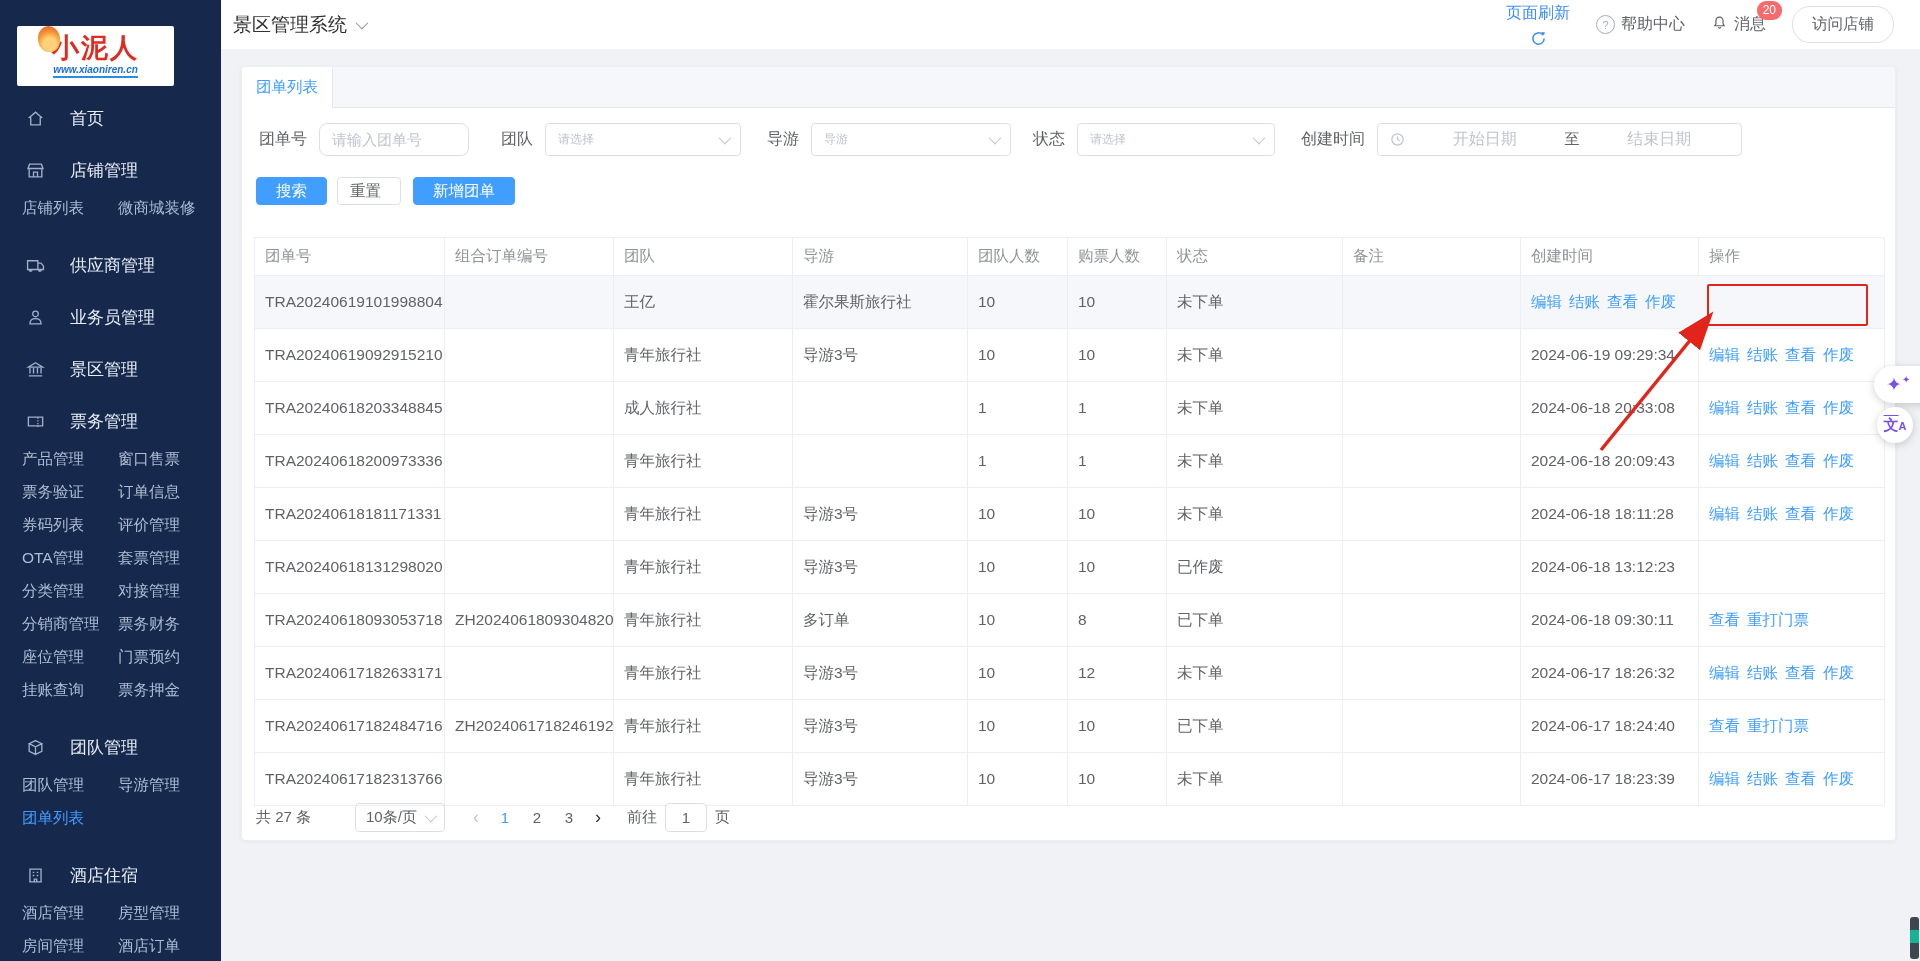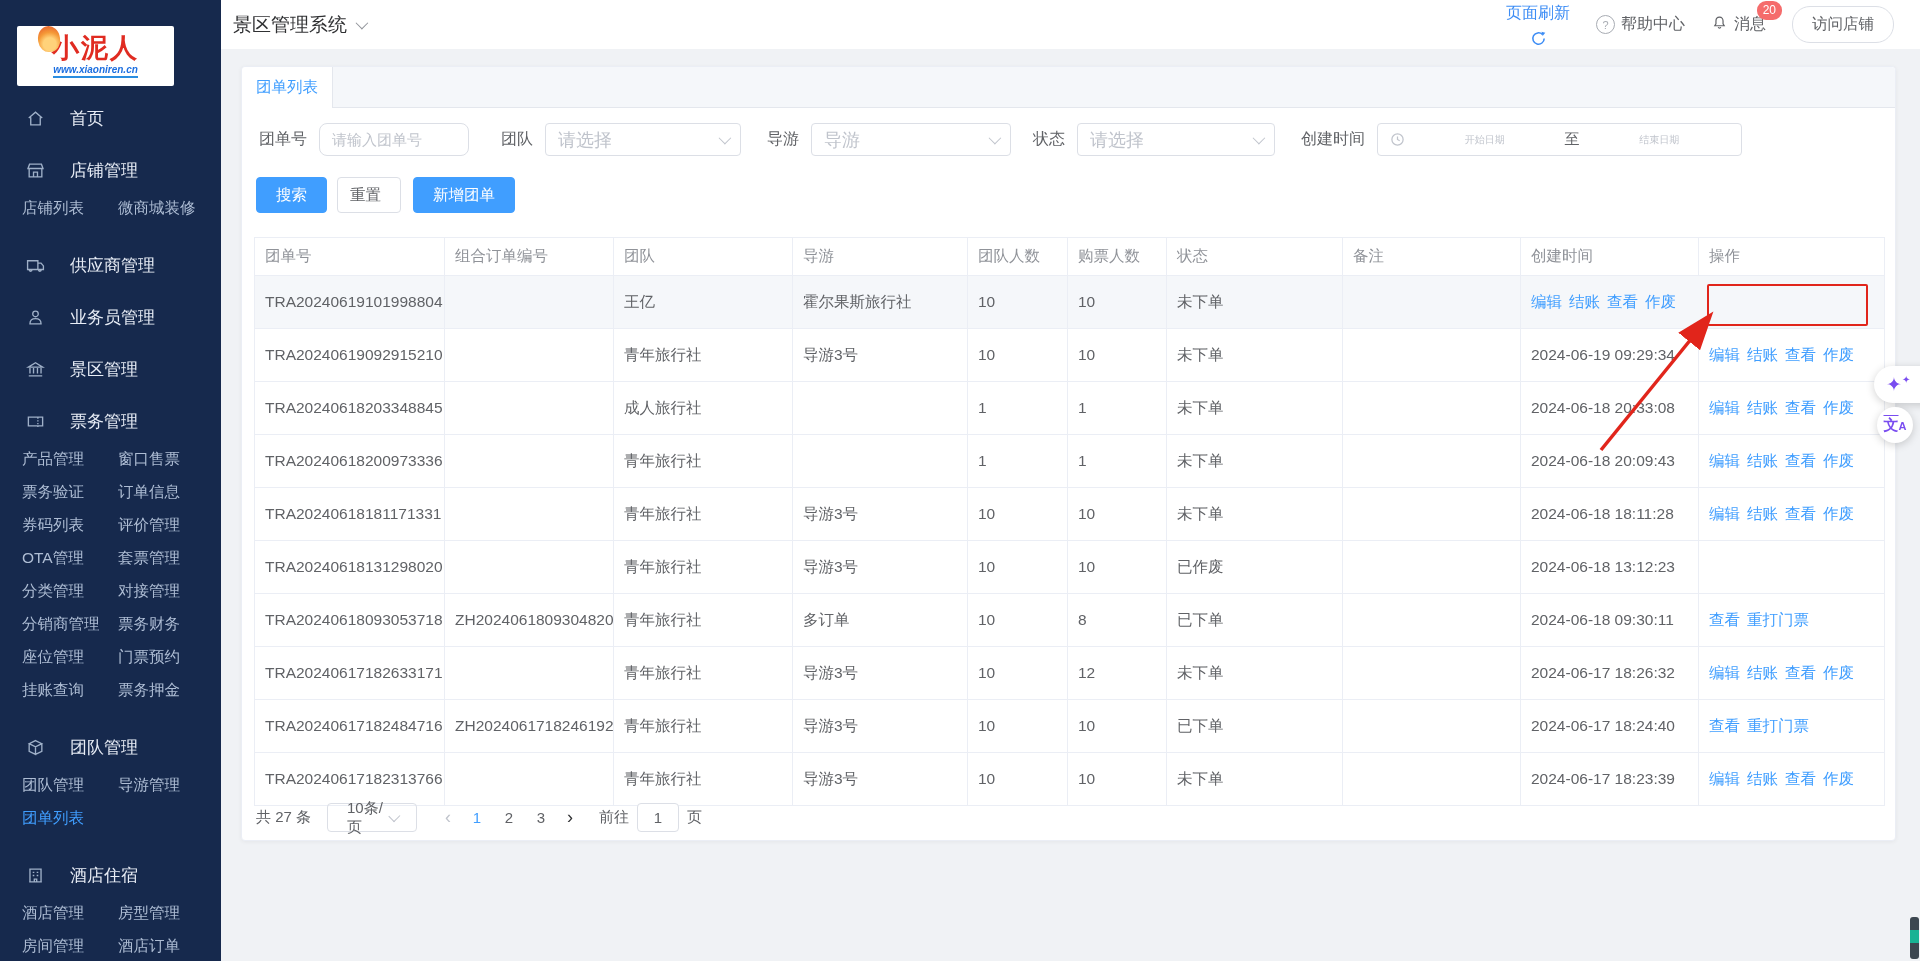--- a/index.html
+++ b/index.html
@@ -50,53 +50,53 @@
 
   
   .filters{position:absolute;left:17px;top:56px;display:flex;align-items:center;font-size:16px;color:#606266;white-space:nowrap;}
   .f-label{margin-right:12px;}
   .f-input{height:33px;border:1px solid #dcdfe6;border-radius:8px;box-sizing:border-box;
     font-size:15px;color:#606266;padding:0 12px;outline:none;background:#fff;
     font-family:"Liberation Sans","DejaVu Sans",sans-serif;}
   .f-input::placeholder{color:#c0c4cc;}
   .f-select{height:33px;border:1px solid #dcdfe6;border-radius:4px;box-sizing:border-box;background:#fff;
     display:flex;align-items:center;justify-content:space-between;padding:0 12px;cursor:pointer;}
-  .f-select .ph{color:#c0c4cc;font-size:18px;}
+  .f-select .ph{color:#c0c4cc;font-size:12px;}
   .sel-chev{width:8px;height:8px;border-right:1.4px solid #c0c4cc;border-bottom:1.4px solid #c0c4cc;
     transform:rotate(45deg) translateY(-2px);}
   .date-range{width:365px;height:33px;border:1px solid #dcdfe6;border-radius:4px;box-sizing:border-box;background:#fff;
     display:flex;align-items:center;padding:0 12px;gap:10px;cursor:pointer;}
   .date-range svg{width:15px;height:15px;color:#c0c4cc;flex:0 0 auto;}
-  .dr-ph{color:#c0c4cc;font-size:10px;flex:1;text-align:center;}
+  .dr-ph{color:#c0c4cc;font-size:16px;flex:1;text-align:center;}
   .dr-sep{color:#606266;font-size:15px;}
 
   
   .btn-row{position:absolute;left:14px;top:110px;display:flex;align-items:center;}
-  .btn{height:36px;border-radius:4px;font-size:15.5px;display:flex;align-items:center;justify-content:center;
+  .btn{height:28px;border-radius:4px;font-size:15.5px;display:flex;align-items:center;justify-content:center;
     cursor:pointer;box-sizing:border-box;padding:0 19px;}
   .btn-primary{background:#409EFF;color:#fff;border:1px solid #409EFF;}
   .btn-plain{background:#fff;color:#606266;border:1px solid #dcdfe6;margin-left:10px;padding-left:12px;}
   .btn-add{margin-left:12px;}
 
   
   .table{position:absolute;left:12px;top:170px;width:1631px;border:1px solid #ebeef5;border-bottom:none;box-sizing:border-box;font-size:15.5px;}
   .tr{display:grid;grid-template-columns:190px 169px 179px 175px 100px 99px 176px 178px 178px 179px;border-bottom:1px solid #ebeef5;}
   .tr.head{height:37px;color:#909399;}
   .tr.body-row{height:52px;color:#606266;}
   .tr.hovered{background:#f5f7fa;}
   .td,.th{display:flex;align-items:center;padding:0 10px;border-right:1px solid #ebeef5;overflow:hidden;white-space:nowrap;box-sizing:border-box;}
   .td:last-child,.th:last-child{border-right:none;}
   .link{color:#409EFF;cursor:pointer;margin-right:7px;}
   .link:last-child{margin-right:0;}
 
   
   .pagination{position:absolute;left:14px;top:736px;display:flex;align-items:center;font-size:15px;color:#606266;}
   .pg-total{margin-right:16px;}
   .pg-size{width:90px;height:29px;border:1px solid #dcdfe6;border-radius:4px;display:flex;align-items:center;
-    justify-content:space-between;padding:0 19px;box-sizing:border-box;color:#606266;cursor:pointer;margin-right:18px;}
+    justify-content:space-between;padding:0 10px;box-sizing:border-box;color:#606266;cursor:pointer;margin-right:18px;margin-left:28px;}
   .pg-arrow{font-size:18px;padding:0 10px;cursor:pointer;color:#303133;}
   .pg-arrow.disabled{color:#c0c4cc;}
   .pg-num{min-width:28px;text-align:center;cursor:pointer;padding:4px 2px;color:#606266;}
   .pg-num.active{color:#409EFF;}
   .pg-goto{margin-left:16px;display:flex;align-items:center;gap:8px;}
   .pg-goto input{width:42px;height:29px;border:1px solid #dcdfe6;border-radius:4px;text-align:center;
     font-size:15px;color:#606266;outline:none;box-sizing:border-box;font-family:"Liberation Sans","DejaVu Sans",sans-serif;}
 
   
   .anno-box{position:absolute;left:1707px;top:284px;width:157px;height:38px;border:2.5px solid #e1251b;border-radius:2px;pointer-events:none;}

